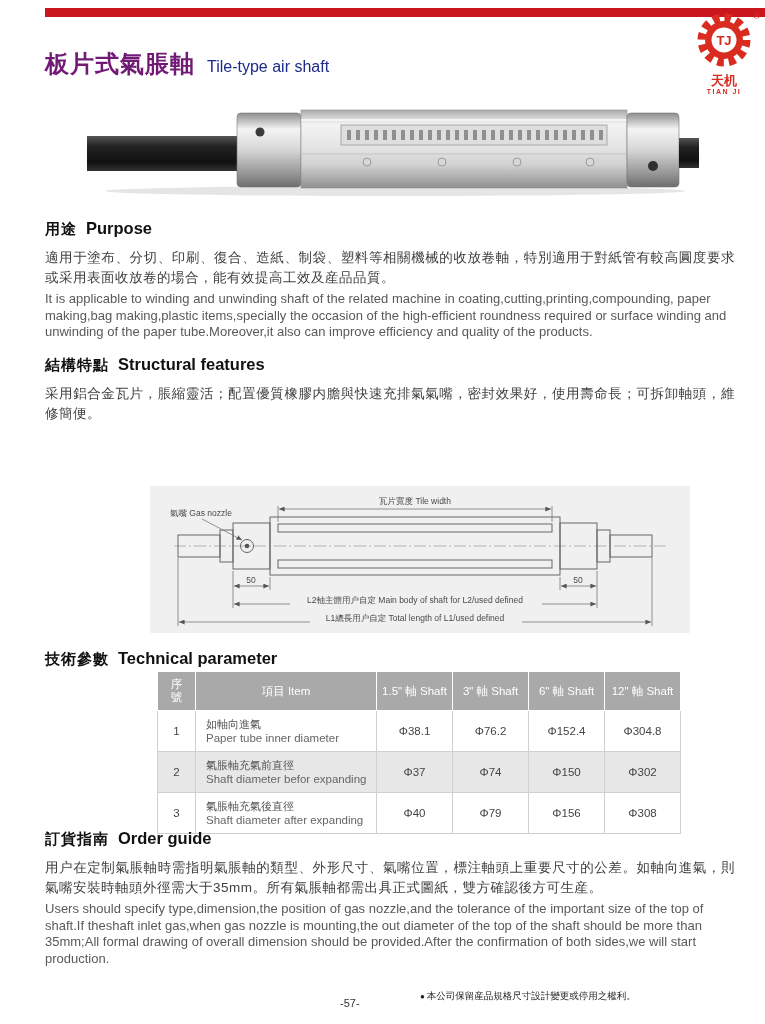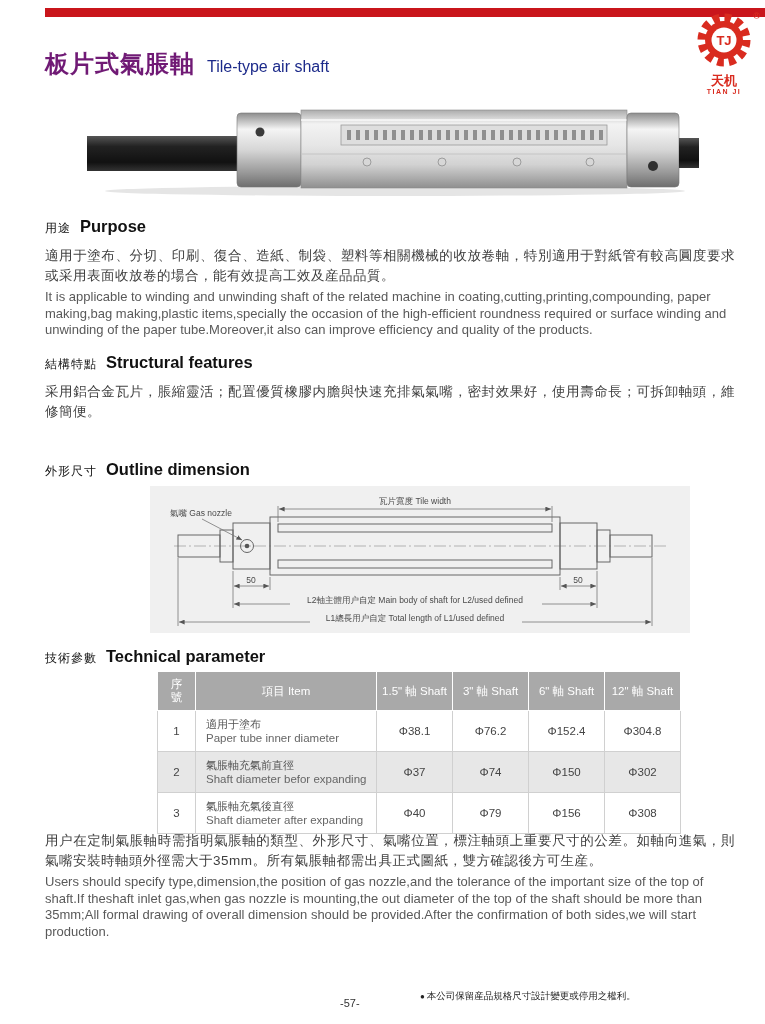--- a/index.html
+++ b/index.html
@@ -19,21 +19,21 @@
   .title{position:absolute;left:45px;top:48px;display:flex;align-items:baseline;gap:12px;}
   .title-zh{color:#701a75;font-size:24px;font-weight:bold;letter-spacing:1px;}
   .title-en{color:#1c2a8a;font-size:16px;font-weight:normal;}
 
   
   .photo{position:absolute;left:85px;top:96px;width:616px;height:102px;}
 
   
   .sec{position:absolute;left:45px;width:690px;}
   .sec h2{margin:0;display:flex;align-items:baseline;gap:9px;}
-  .h-zh{font-size:12px;font-weight:normal;color:#111;letter-spacing:1px;margin-top:8px;}
+  .h-zh{font-size:15px;font-weight:bold;color:#111;letter-spacing:1px;margin-top:8px;}
   .h-en{font-size:16.5px;font-weight:bold;color:#111;}
   .p-zh{margin:9px 0 0 0;font-size:13.5px;line-height:20px;color:#3f3f3f;text-align:justify;letter-spacing:0.5px;}
   .p-en{margin:3px 0 0 0;font-size:13px;line-height:16.5px;color:#595959;}
 
   
   .diagram{position:absolute;left:150px;top:486px;width:540px;height:147px;background:#f0f0f0;}
 
   
   .ptable{position:absolute;left:157px;top:671px;width:523px;border-collapse:collapse;table-layout:fixed;}
   .ptable th{background:#a9a9a9;color:#fff;font-weight:normal;font-size:11.5px;
@@ -136,26 +136,20 @@
   </div>
 
   <div class="sec" style="top:348px;">
     <h2>
       <span class="h-zh">結構特點</span>
       <span class="h-en">Structural features</span>
     </h2>
     <p class="p-zh">采用鋁合金瓦片，脹縮靈活；配置優質橡膠内膽與快速充排氣氣嘴，密封效果好，使用壽命長；可拆卸軸頭，維修簡便。</p>
   </div>
 
-  <div class="sec" style="top:455px;">
-    <h2>
-      <span class="h-zh">外形尺寸</span>
-      <span class="h-en">Outline dimension</span>
-    </h2>
-  </div>
 
   <div class="diagram">
     <svg width="540" height="147" viewBox="0 0 540 147">
       <defs>
         <marker id="arr" markerWidth="8" markerHeight="8" refX="7" refY="3" orient="auto">
           <path d="M0,0 L7,3 L0,6 z" fill="#555"></path>
         </marker>
         <marker id="arrR" markerWidth="8" markerHeight="8" refX="0" refY="3" orient="auto">
           <path d="M7,0 L0,3 L7,6 z" fill="#555"></path>
         </marker>
@@ -232,21 +226,21 @@
         <th>1.5" 軸 Shaft</th>
         <th>3" 軸 Shaft</th>
         <th>6" 軸 Shaft</th>
         <th>12" 軸 Shaft</th>
       </tr>
     </thead>
     <tbody>
       <tr>
         <td>1</td>
         <td class="item-cell">
-          <span class="item-zh">適用于塗布</span>
+          <span class="item-zh">如軸向進氣</span>
           <span class="item-en">Paper tube inner diameter</span>
         </td>
         <td>Φ38.1</td>
         <td>Φ76.2</td>
         <td>Φ152.4</td>
         <td>Φ304.8</td>
       </tr>
       <tr class="shade">
         <td>2</td>
         <td class="item-cell">
@@ -266,20 +260,24 @@
         </td>
         <td>Φ40</td>
         <td>Φ79</td>
         <td>Φ156</td>
         <td>Φ308</td>
       </tr>
     </tbody>
   </table>
 
   <div class="sec" style="top:822px;">
+    <h2>
+      <span class="h-zh">訂貨指南</span>
+      <span class="h-en">Order guide</span>
+    </h2>
     <p class="p-zh">用户在定制氣脹軸時需指明氣脹軸的類型、外形尺寸、氣嘴位置，標注軸頭上重要尺寸的公差。如軸向進氣，則氣嘴安裝時軸頭外徑需大于35mm。所有氣脹軸都需出具正式圖紙，雙方確認後方可生産。</p>
     <p class="p-en">Users should specify type,dimension,the position of gas nozzle,and the tolerance of the important size of the top of shaft.If theshaft inlet gas,when gas nozzle is mounting,the out diameter of the top of the shaft should be more than 35mm;All formal drawing of overall dimension should be provided.After the confirmation of both sides,we will start production.</p>
   </div>
 
   <div class="pagenum">-57-</div>
   <div class="footnote">
     <div class="fn-zh">
       <span class="bullet">●</span><span>本公司保留産品規格尺寸設計變更或停用之權利。</span>
     </div>
   </div>

